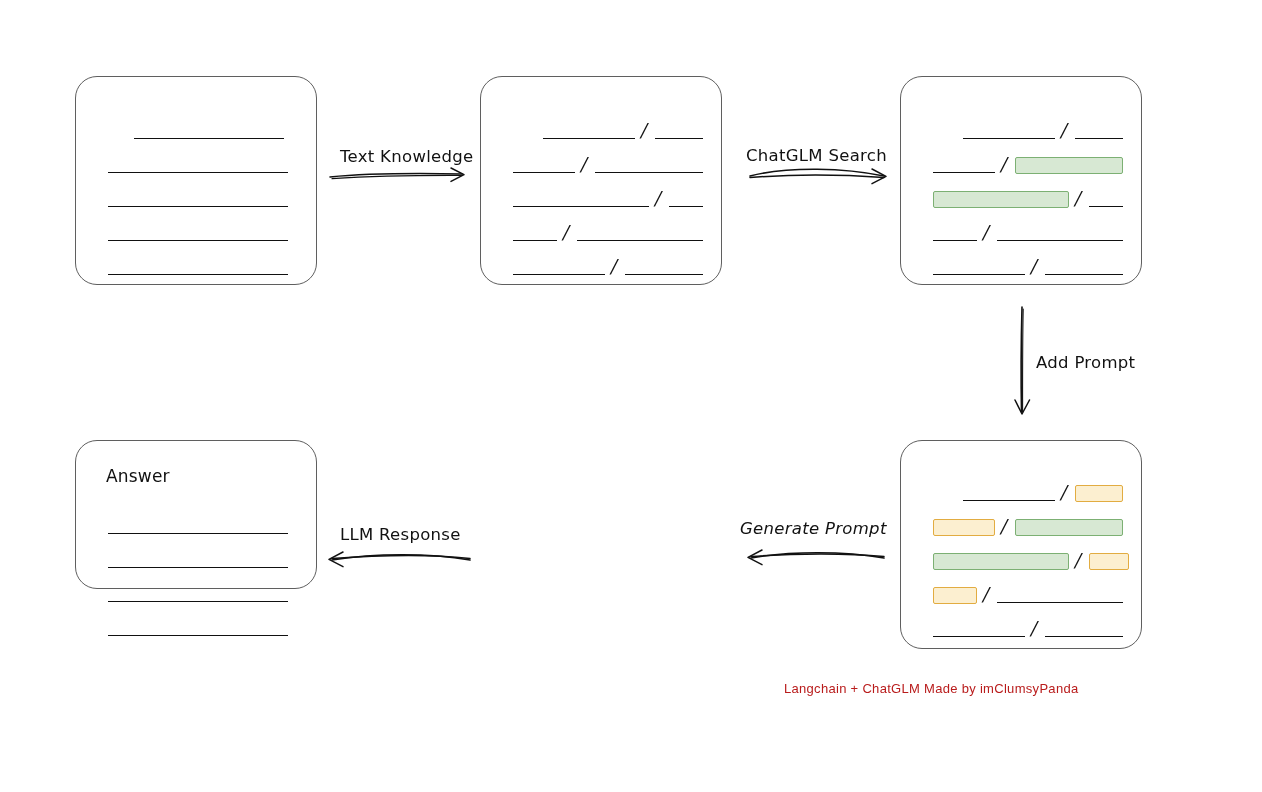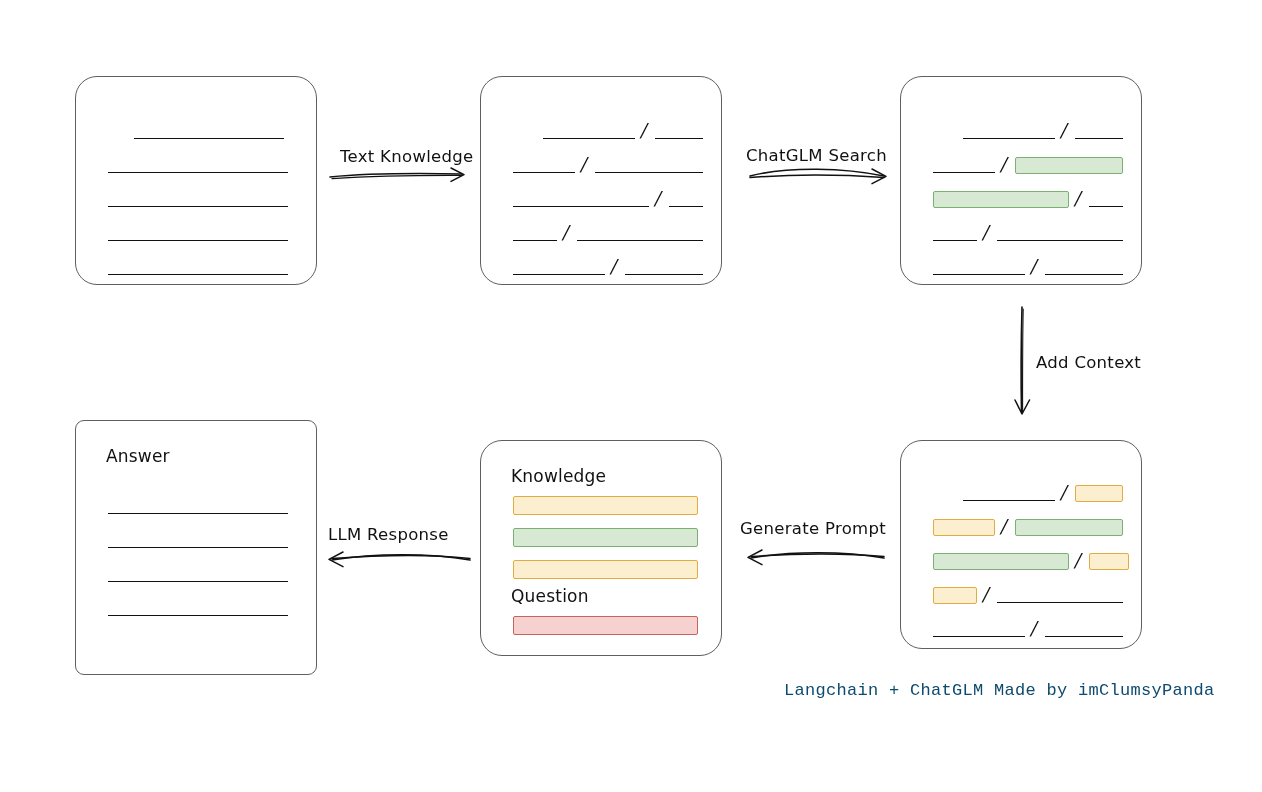--- a/index.html
+++ b/index.html
@@ -63,25 +63,25 @@
   .edge-label {
     position: absolute;
     font-size: 16.5px;
     color: #111111;
     white-space: nowrap;
     letter-spacing: 0.3px;
     font-family: "DejaVu Sans", sans-serif;
   }
   .footer-note {
     position: absolute;
-    font-size: 17px;
-    color: #0c4a6e;
+    font-size: 13px;
+    color: #b91c1c;
     white-space: nowrap;
     letter-spacing: 0.3px;
-    font-family: Liberation Mono, monospace;
+    font-family: Liberation Sans, sans-serif;
   }
   svg.arrows {
     position: absolute;
     left: 0; top: 0;
     width: 1262px; height: 792px;
     pointer-events: none;
     overflow: visible;
   }
   svg.arrows path { fill: none; stroke: #111111; stroke-linecap: round; stroke-linejoin: round; }
 </style>
@@ -166,42 +166,30 @@
         <div class="rowline" style="left: 188px; top: 129px; width: 34px;"></div>
         <div class="rowline" style="left: 32px; top: 163px; width: 44px;"></div>
         <div class="slash" style="left: 82px; top: 146px;">/</div>
         <div class="rowline" style="left: 96px; top: 163px; width: 126px;"></div>
         <div class="rowline" style="left: 32px; top: 197px; width: 92px;"></div>
         <div class="slash" style="left: 130px; top: 180px;">/</div>
         <div class="rowline" style="left: 144px; top: 197px; width: 78px;"></div>
       </div>
   </div>
 
-  <div class="card" style="left:75px; top:420px; width:242px; height:255px;border-radius:9px;">
+  <div class="card" style="left:75px; top:440px; width:242px; height:149px;">
     <div class="card-title" style="top:25px;">Answer</div>
     <div class="rows">
         <div class="rowline" style="left: 32px; top: 92px; width: 180px;"></div>
         <div class="rowline" style="left: 32px; top: 126px; width: 180px;"></div>
         <div class="rowline" style="left: 32px; top: 160px; width: 180px;"></div>
         <div class="rowline" style="left: 32px; top: 194px; width: 180px;"></div>
       </div>
   </div>
 
-  <div class="card" style="left:480px; top:440px; width:242px; height:216px;">
-    <div class="card-title" style="top:25px;">Knowledge</div>
-    <div class="bars">
-        <div class="chip yellow" style="left: 32px; top: 55px; width: 185px; height: 19px;"></div>
-        <div class="chip green" style="left: 32px; top: 87px; width: 185px; height: 19px;"></div>
-        <div class="chip yellow" style="left: 32px; top: 119px; width: 185px; height: 19px;"></div>
-      </div>
-    <div class="card-title" style="top:145px;">Question</div>
-    <div class="bars">
-        <div class="chip red" style="left: 32px; top: 175px; width: 185px; height: 19px;"></div>
-      </div>
-  </div>
 
   <div class="card" style="left:900px; top:440px; width:242px; height:209px;">
     <div class="rows">
         <div class="rowline" style="left: 62px; top: 59px; width: 92px;"></div>
         <div class="slash" style="left: 160px; top: 42px;">/</div>
         <div class="chip yellow" style="left: 174px; top: 44px; width: 48px; height: 17px;"></div>
         <div class="chip yellow" style="left: 32px; top: 78px; width: 62px; height: 17px;"></div>
         <div class="slash" style="left: 100px; top: 76px;">/</div>
         <div class="chip green" style="left: 114px; top: 78px; width: 108px; height: 17px;"></div>
         <div class="chip green" style="left: 32px; top: 112px; width: 136px; height: 17px;"></div>
@@ -211,19 +199,19 @@
         <div class="slash" style="left: 82px; top: 144px;">/</div>
         <div class="rowline" style="left: 96px; top: 161px; width: 126px;"></div>
         <div class="rowline" style="left: 32px; top: 195px; width: 92px;"></div>
         <div class="slash" style="left: 130px; top: 178px;">/</div>
         <div class="rowline" style="left: 144px; top: 195px; width: 78px;"></div>
       </div>
   </div>
 
   <div class="edge-label" style="left:340px; top:147px;">Text Knowledge</div>
   <div class="edge-label" style="left:746px; top:146px;">ChatGLM Search</div>
-  <div class="edge-label" style="left:1036px; top:353px;">Add Context</div>
-  <div class="edge-label" style="left:740px; top:519px;">Generate Prompt</div>
-  <div class="edge-label" style="left:328px; top:525px;">LLM Response</div>
+  <div class="edge-label" style="left:1036px; top:353px;">Add Prompt</div>
+  <div class="edge-label" style="left:740px; top:519px;font-style:italic;">Generate Prompt</div>
+  <div class="edge-label" style="left:340px; top:525px;">LLM Response</div>
 
   <div class="footer-note" style="left:784px; top:681px;">Langchain + ChatGLM Made by imClumsyPanda</div>
 
 </div>
 
 </body></html>

